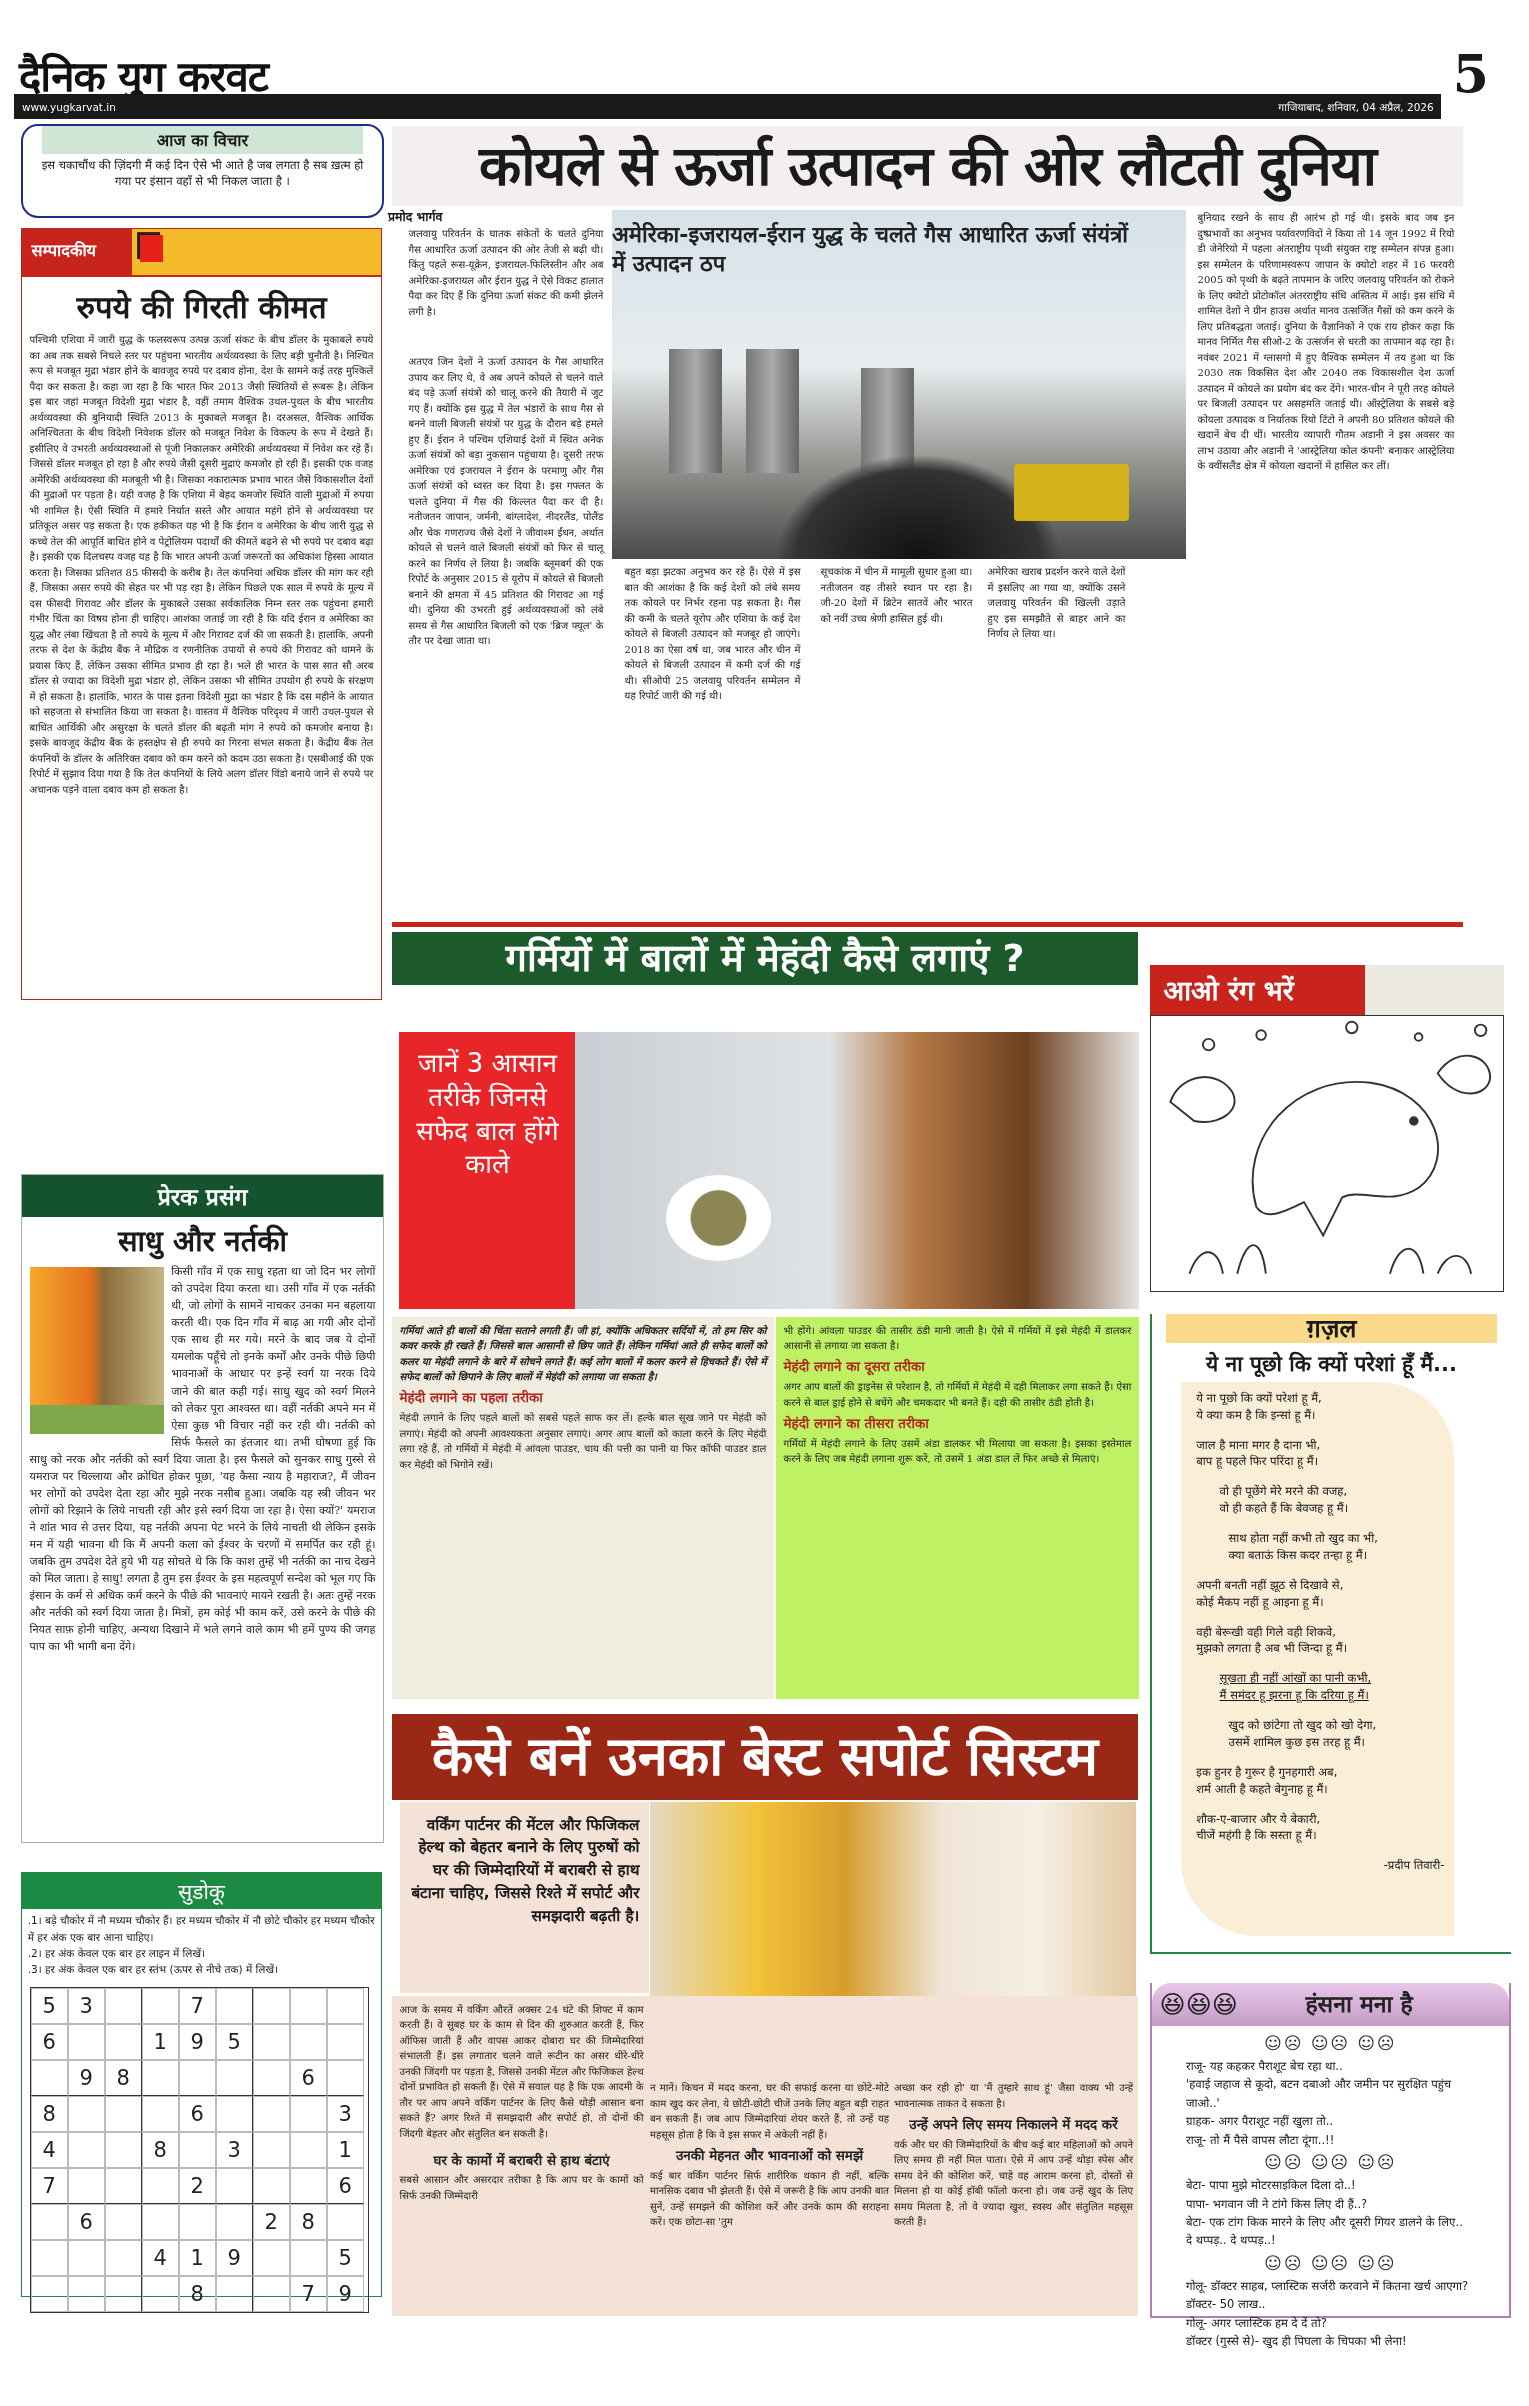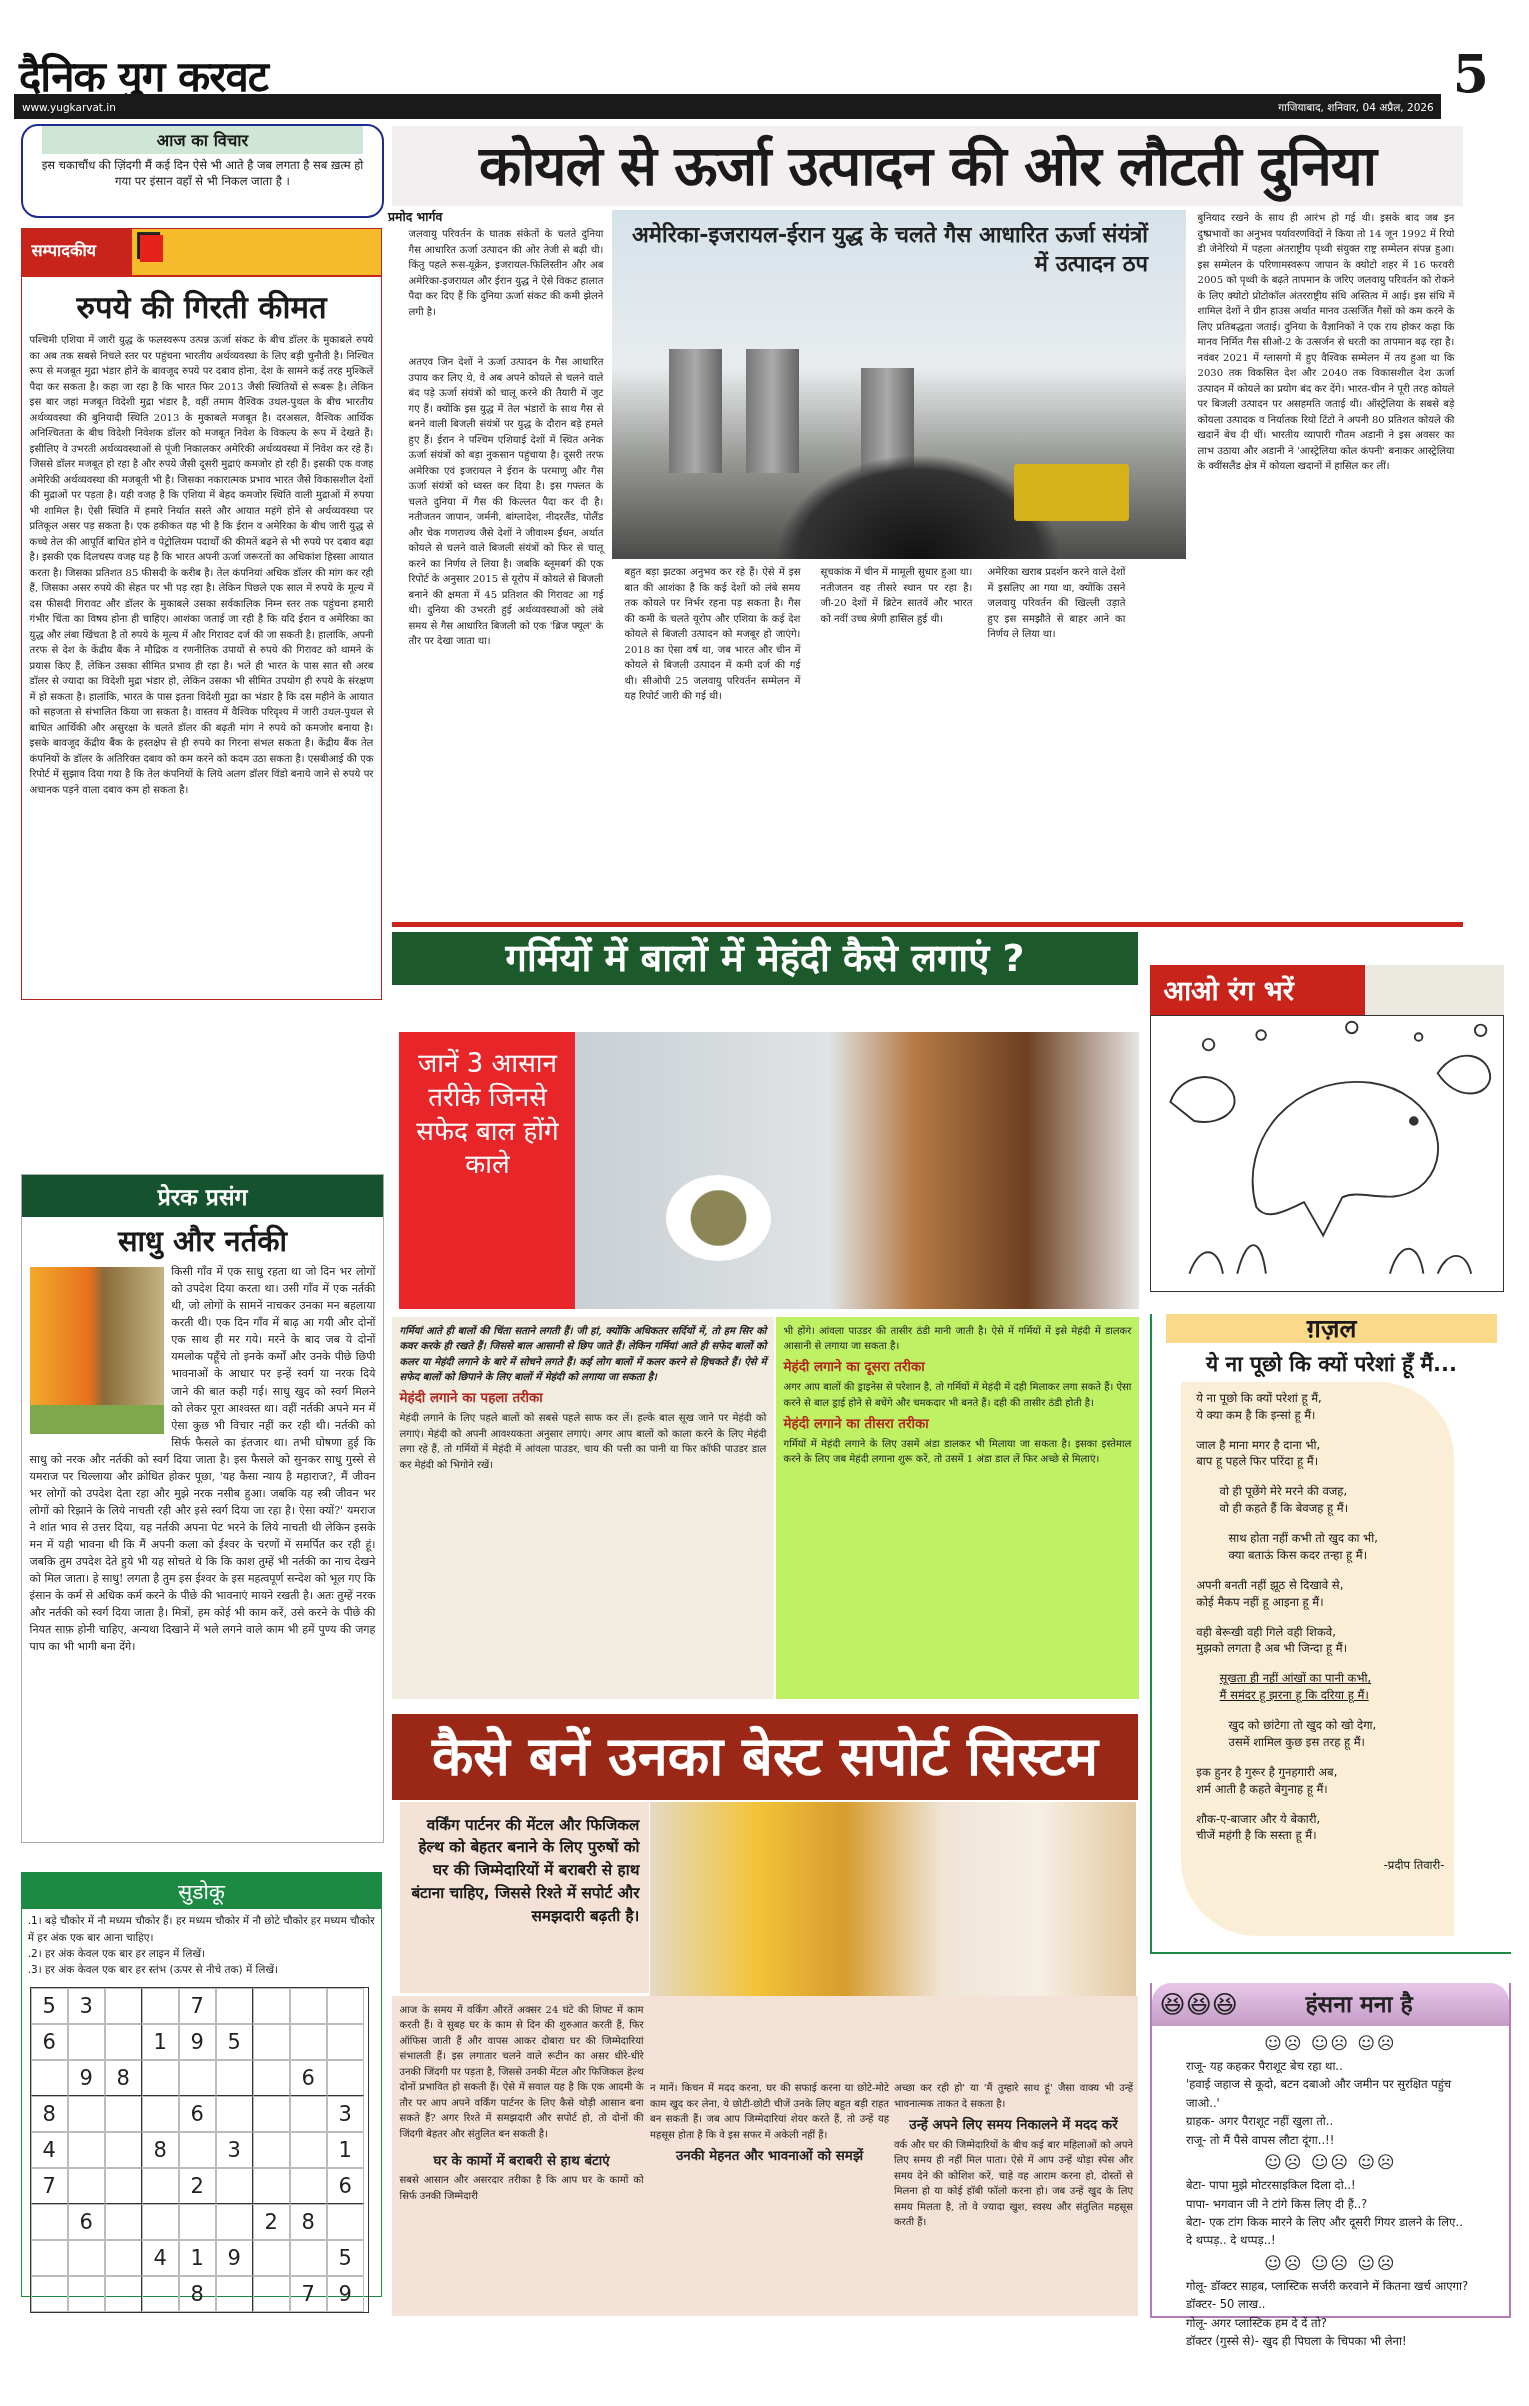--- a/index.html
+++ b/index.html
@@ -26,21 +26,21 @@
 .sudoku{left:21px;top:1872px;width:361px;height:425px;border:1.9px solid #1c8a43}
 .sudoku .hd{background:#1c8a43;color:#fff;font-size:21px;text-align:center;padding:3.8px 0}
 .sudoku .rules{font-size:10.5px;padding:3.8px 5.7px;line-height:1.55}
 .grid{margin:5.7px 0 0 7.6px;display:grid;grid-template-columns:repeat(9,37px);grid-template-rows:repeat(9,36px);border:1.9px solid #333;width:339px}
 .cell{border:1px solid #bbb;font-size:21px;text-align:center;line-height:34px;color:#222}
 .main-head{left:392px;top:126px;width:1071px;height:80px;background:#f3eff1;font-size:55px;font-weight:bold;text-align:center;line-height:80px;letter-spacing:-1px}
 .byline{left:388px;top:208px;width:210px;font-weight:bold;font-size:12.4px}
 .colA{left:401px;top:226px;width:210px;height:124px}
 .photo1{left:612px;top:210px;width:574px;height:349px;background:linear-gradient(180deg,#d6e2ea 0%,#e8ecee 45%,#9b9d99 70%,#4a4b48 100%);overflow:hidden}
 .photo1 .stack{position:absolute;bottom:86px;width:53px;height:124px;background:linear-gradient(90deg,#777,#aaa,#666)}
-.photo1 .cap{position:absolute;right:38px;top:9.6px;font-size:22px;font-weight:bold;text-align:right;line-height:1.35;color:#222}
+.photo1 .cap{position:absolute;right:38px;top:9.6px;font-size:22px;font-weight:bold;text-align:left;line-height:1.35;color:#222}
 .photo1 .truck{position:absolute;right:57px;bottom:38px;width:115px;height:57px;background:#d6b21a;border-radius:3.8px}
 .photo1 .coal{position:absolute;left:163px;bottom:0;width:287px;height:105px;background:radial-gradient(ellipse at 50% 100%,#111 0%,#333 60%,transparent 70%)}
 .colB{left:401px;top:354px;width:210px;height:564px}
 .colC{left:617px;top:564px;width:191px;height:354px}
 .colD{left:813px;top:564px;width:167px;height:354px}
 .colE{left:980px;top:564px;width:153px;height:354px}
 .colF{left:1190px;top:210px;width:272px;height:707px}
 .sep1{left:392px;top:922px;width:1071px;height:4.8px;background:#c8241c}
 .mehandi-head{left:392px;top:932px;width:746px;height:53px;background:#1d5a2b;color:#fff;font-size:38px;font-weight:bold;text-align:center;line-height:53px}
 .mehandi-red{left:399px;top:1032px;width:177px;height:277px;background:#e8262a;color:#fff;font-size:26px;text-align:center;line-height:1.3;padding-top:15px}
@@ -331,20 +331,21 @@
 <div class="abs support-img"></div>
 <div class="abs support-body">
   <div class="c1">
     <div class="body-text" style="padding:5.7px 0">आज के समय में वर्किंग औरतें अक्सर 24 घंटे की शिफ्ट में काम करती हैं। वे सुबह घर के काम से दिन की शुरुआत करती हैं, फिर ऑफिस जाती हैं और वापस आकर दोबारा घर की जिम्मेदारियां संभालती हैं। इस लगातार चलने वाले रूटीन का असर धीरे-धीरे उनकी जिंदगी पर पड़ता है, जिससे उनकी मेंटल और फिजिकल हेल्थ दोनों प्रभावित हो सकती हैं। ऐसे में सवाल यह है कि एक आदमी के तौर पर आप अपने वर्किंग पार्टनर के लिए कैसे थोड़ी आसान बना सकते हैं? अगर रिश्ते में समझदारी और सपोर्ट हो, तो दोनों की जिंदगी बेहतर और संतुलित बन सकती है।</div>
     <div class="sub-dark">घर के कामों में बराबरी से हाथ बंटाएं</div>
     <div class="body-text" style="padding:0">सबसे आसान और असरदार तरीका है कि आप घर के कामों को सिर्फ उनकी जिम्मेदारी</div>
   </div>
   <div class="c2">
     <div class="body-text" style="padding:0">न मानें। किचन में मदद करना, घर की सफाई करना या छोटे-मोटे काम खुद कर लेना, ये छोटी-छोटी चीजें उनके लिए बहुत बड़ी राहत बन सकती हैं। जब आप जिम्मेदारियां शेयर करते हैं, तो उन्हें यह महसूस होता है कि वे इस सफर में अकेली नहीं हैं।</div>
     <div class="sub-dark">उनकी मेहनत और भावनाओं को समझें</div>
+    <div class="body-text" style="padding:0">कई बार वर्किंग पार्टनर सिर्फ शारीरिक थकान ही नहीं, बल्कि मानसिक दबाव भी झेलती हैं। ऐसे में जरूरी है कि आप उनकी बात सुनें, उन्हें समझने की कोशिश करें और उनके काम की सराहना करें। एक छोटा-सा 'तुम</div>
   </div>
   <div class="c3">
     <div class="body-text" style="padding:0">अच्छा कर रही हो' या 'मैं तुम्हारे साथ हूं' जैसा वाक्य भी उन्हें भावनात्मक ताकत दे सकता है।</div>
     <div class="sub-dark">उन्हें अपने लिए समय निकालने में मदद करें</div>
     <div class="body-text" style="padding:0">वर्क और घर की जिम्मेदारियों के बीच कई बार महिलाओं को अपने लिए समय ही नहीं मिल पाता। ऐसे में आप उन्हें थोड़ा स्पेस और समय देने की कोशिश करें, चाहे वह आराम करना हो, दोस्तों से मिलना हो या कोई हॉबी फॉलो करना हो। जब उन्हें खुद के लिए समय मिलता है, तो वे ज्यादा खुश, स्वस्थ और संतुलित महसूस करती हैं।</div>
   </div>
 </div>
 
 
 </body></html>

